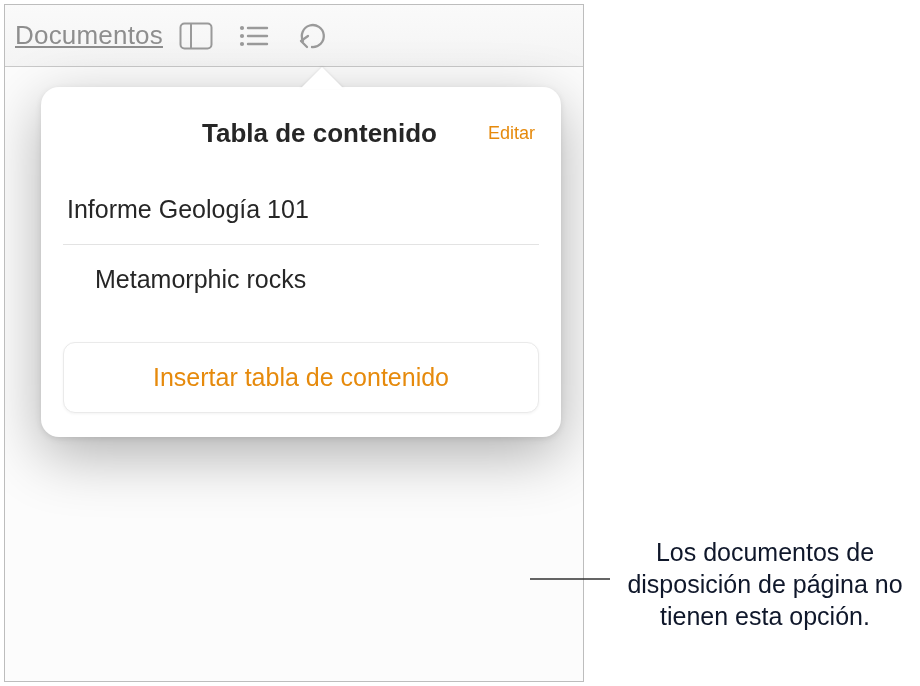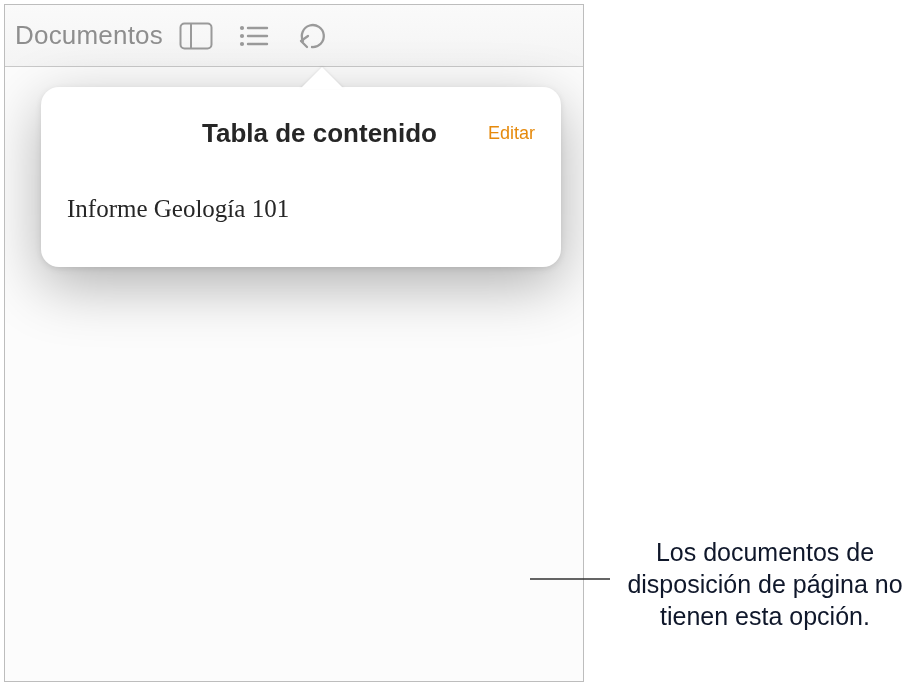--- a/index.html
+++ b/index.html
@@ -29,20 +29,21 @@
       border-bottom: 1px solid #c9c9c9;
       padding: 0 10px;
       color: #8a8a8a;
       font-size: 26px;
       font-weight: 400;
     }
     .toolbar .nav-label {
       color: #8e8e8e;
       margin-right: 4px;
       letter-spacing: 0.2px;
+      text-decoration: underline;
     }
     .toolbar .icon-slot {
       width: 58px;
       display: flex;
       align-items: center;
       justify-content: center;
       color: #9a9a9a;
     }
     .toolbar .icon-slot svg { display: block; }
     .toolbar .doc-title {
@@ -112,21 +113,20 @@
       cursor: pointer;
     }
 
     .toc-list { list-style: none; }
     .toc-item {
       font-size: 25px;
       color: #262626;
       padding: 20px 0 20px 4px;
       border-bottom: 1px solid #e3e3e3;
       cursor: pointer;
-      font-family: Liberation Serif, serif;
     }
     .toc-item.level-0 { padding-left: 4px; }
     .toc-item.level-1 { padding-left: 32px; }
     .toc-item:first-child { border-top: none; }
     .toc-item:last-child { border-bottom: none; }
 
     .insert-button {
       margin-top: 28px;
       width: 100%;
       background: #fff;
@@ -196,22 +196,24 @@
   <div class="popover-arrow"></div>
 
   <div class="popover">
     <div class="popover-header">
       <div class="popover-title">Tabla de contenido</div>
       <div class="popover-edit">Editar</div>
     </div>
 
     <ul class="toc-list">
       <li class="toc-item level-0">Informe Geología 101</li>
+      <li class="toc-item level-1">Metamorphic rocks</li>
     </ul>
 
+    <div class="insert-button">Insertar tabla de contenido</div>
   </div>
 
 </div>
 
 <svg class="callout-line" style="left:0;top:0;width:920px;height:686px;position:absolute;pointer-events:none;" viewBox="0 0 920 686">
   <line x1="530" y1="579" x2="610" y2="579" stroke="#323232" stroke-width="1.5"></line>
 </svg>
 
 <div class="callout-text">Los documentos de disposición de página no tienen esta opción.</div>
 

